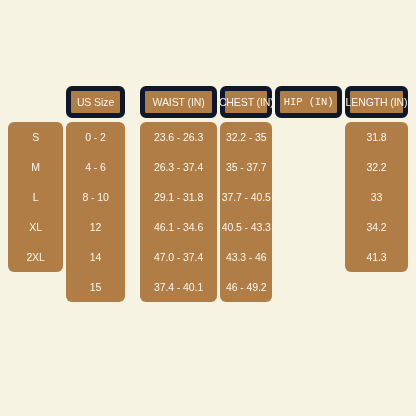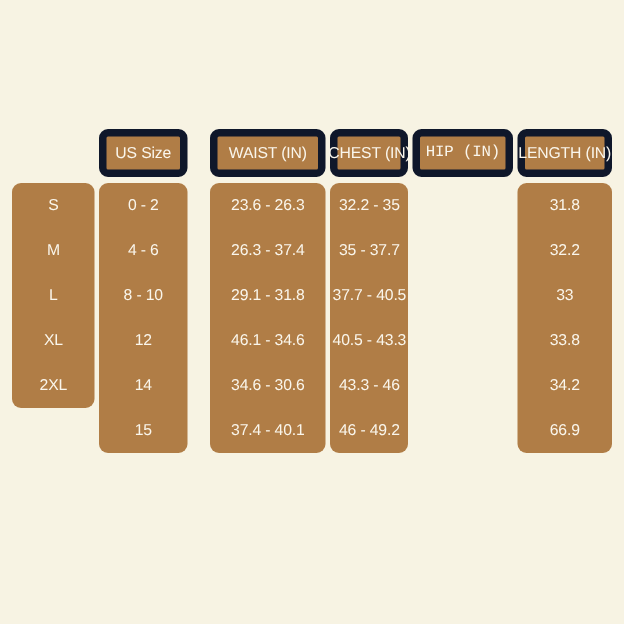--- a/index.html
+++ b/index.html
@@ -110,21 +110,21 @@
     </div>
   </div>
 
   <div class="col col-waist">
     <div class="head">WAIST (IN)</div>
     <div class="body">
       <div class="cell">23.6 - 26.3</div>
       <div class="cell">26.3 - 37.4</div>
       <div class="cell">29.1 - 31.8</div>
       <div class="cell">46.1 - 34.6</div>
-      <div class="cell">34.6 - 30.6</div>
+      <div class="cell">47.0 - 37.4</div>
       <div class="cell">37.4 - 40.1</div>
     </div>
   </div>
 
   <div class="col col-chest">
     <div class="head">CHEST (IN)</div>
     <div class="body">
       <div class="cell">32.2 - 35</div>
       <div class="cell">35 - 37.7</div>
       <div class="cell">37.7 - 40.5</div>
@@ -137,19 +137,18 @@
   <div class="col col-hip">
     <div class="head">HIP (IN)</div>
   </div>
 
   <div class="col col-length">
     <div class="head">LENGTH (IN)</div>
     <div class="body">
       <div class="cell">31.8</div>
       <div class="cell">32.2</div>
       <div class="cell">33</div>
-      <div class="cell">33.8</div>
       <div class="cell">34.2</div>
-      <div class="cell">66.9</div>
+      <div class="cell">41.3</div>
     </div>
   </div>
 
 </div>
 
 </body></html>

